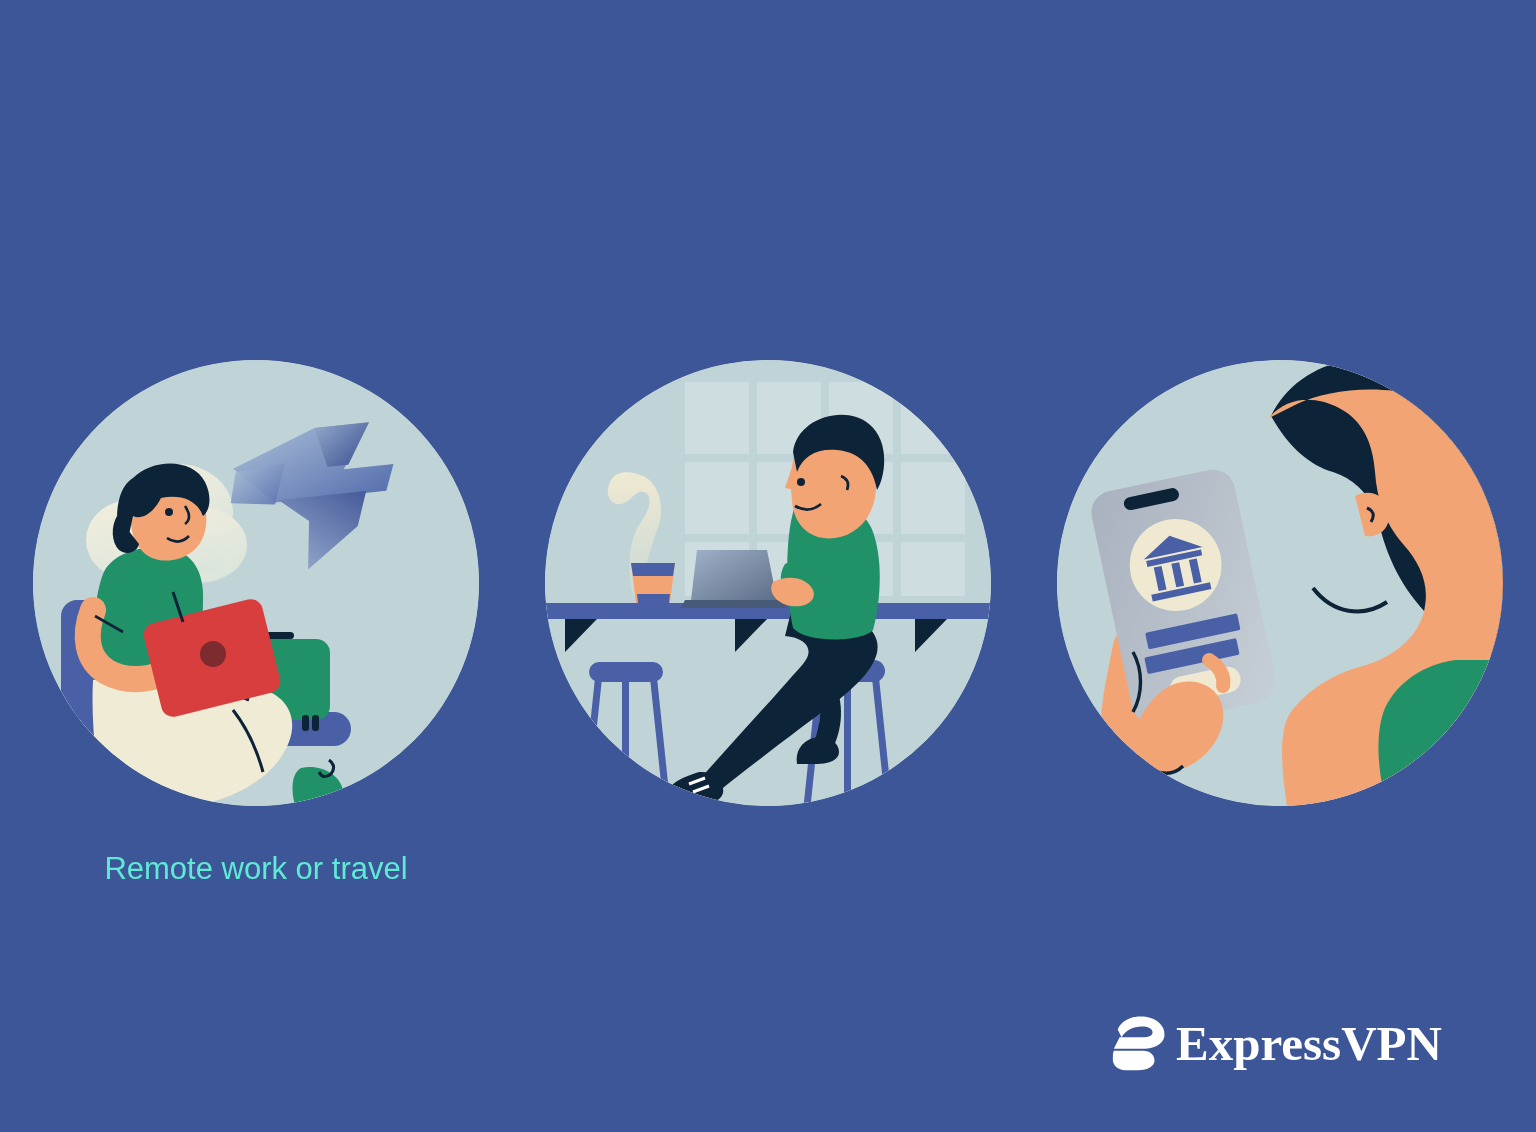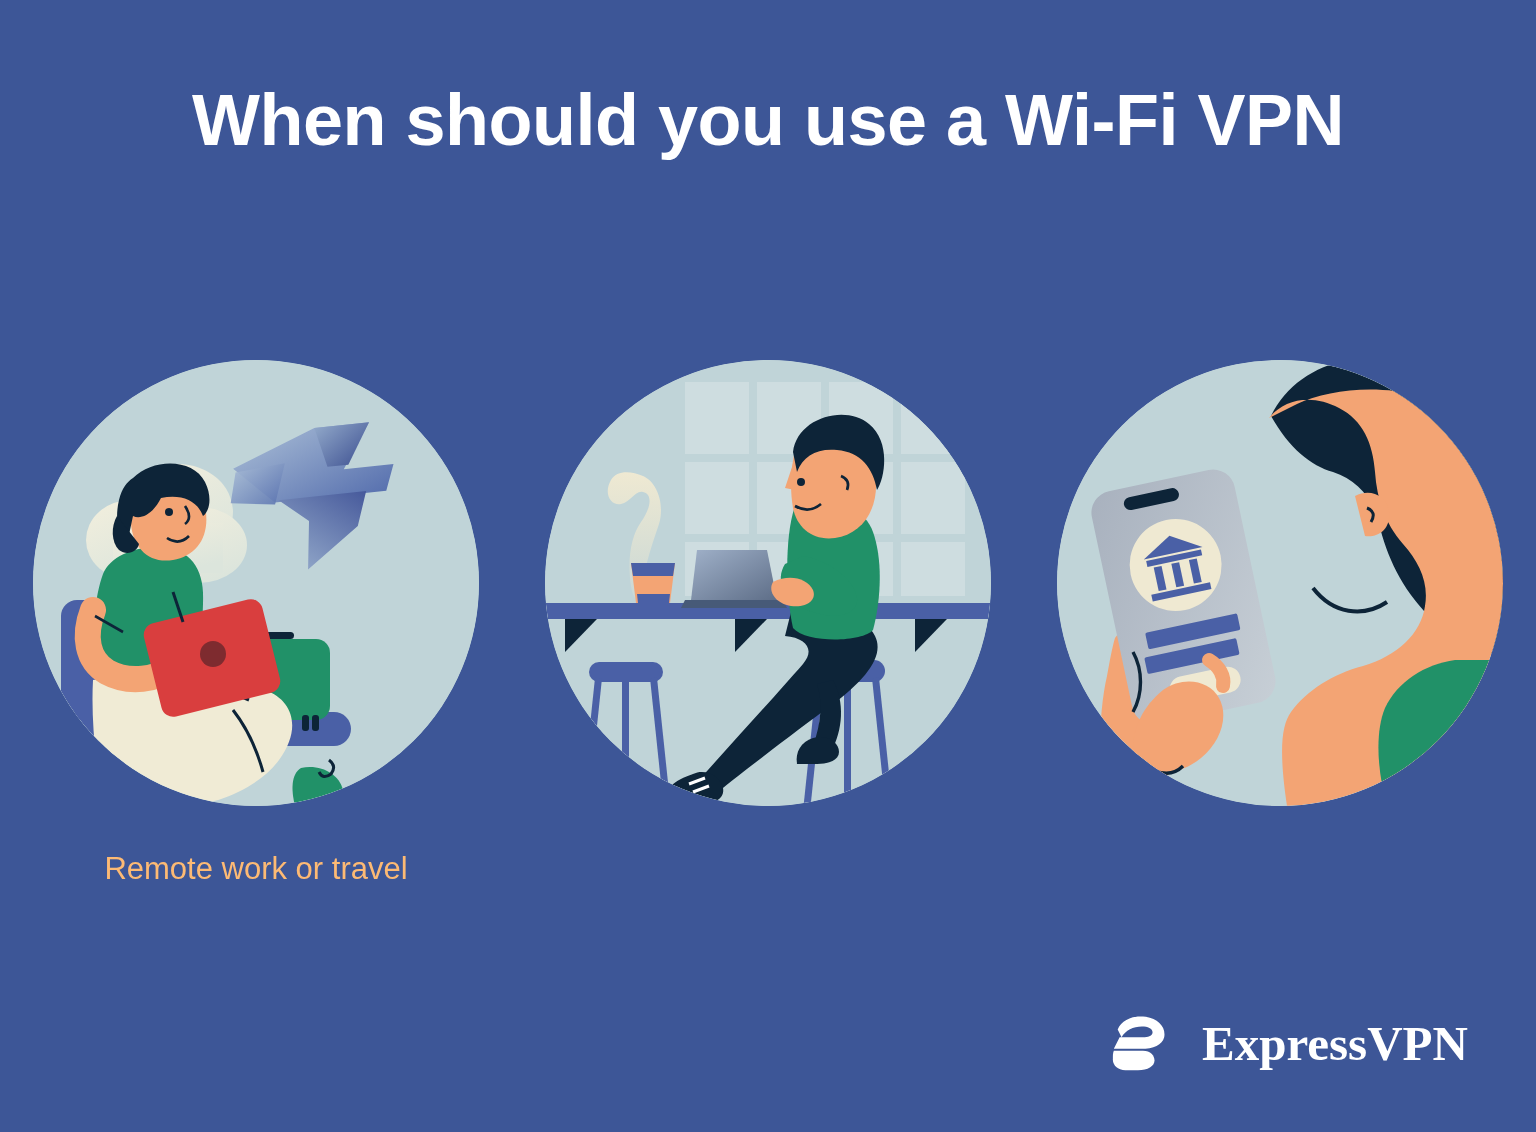--- a/index.html
+++ b/index.html
@@ -29,45 +29,44 @@
   .circle{
     width:446px;height:446px;border-radius:50%;
     background:#C0D4D8;
     overflow:hidden;position:relative;
   }
   .circle svg{display:block;width:446px;height:446px;}
   .caption{
     margin-top:42px;
     width:330px;
     text-align:center;
-    color:#fdba74;
+    color:#5eead4;
     font-size:31px;
     line-height:1.34;
     font-weight:normal;
   }
   .logo{
     position:absolute;left:1108px;top:1012px;
-    display:flex;align-items:center;gap:32px;
+    display:flex;align-items:center;gap:6px;
   }
   .logo-mark{width:62px;height:62px;}
   .logo-text{
     color:#FFFFFF;
     font-family:"Liberation Serif", serif;
     font-size:49px;
     font-weight:bold;
     letter-spacing:0px;
     line-height:1;
   }
 </style>
 </head>
 <body>
 
 <div class="page">
 
-  <div class="title">When should you use a Wi-Fi VPN</div>
 
   <div class="cards">
 
     <div class="card">
       <div class="circle">
         <svg viewBox="0 0 446 446" xmlns="http://www.w3.org/2000/svg">
           <defs>
             <linearGradient id="cloudG" x1="0" y1="0" x2="0.6" y2="1">
               <stop offset="0" stop-color="#F3EFDD"></stop>
                 <stop offset="1" stop-color="#DCE5DC"></stop>

